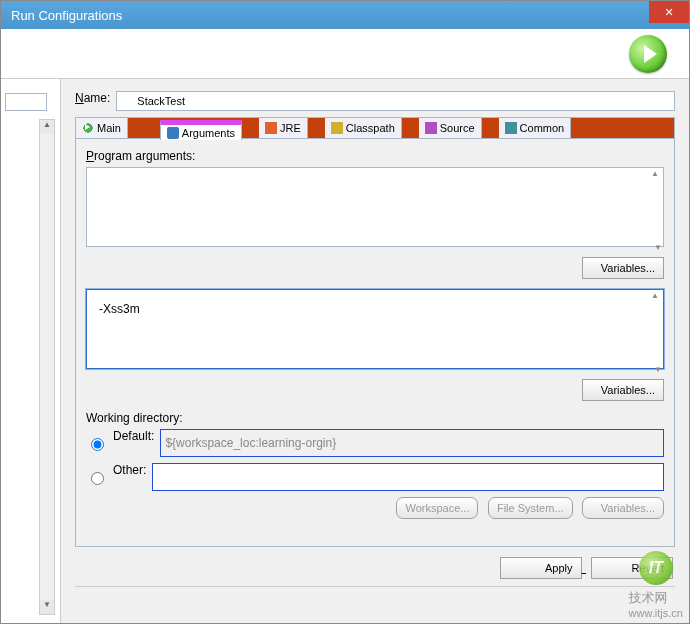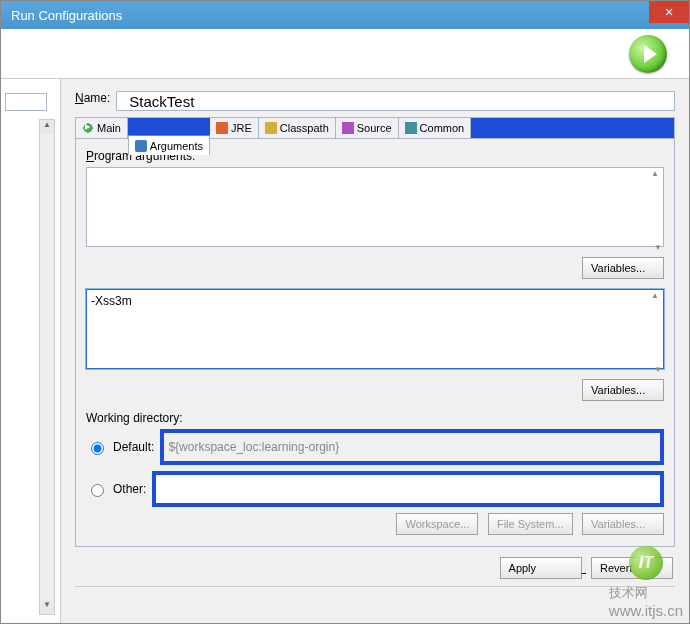--- a/index.html
+++ b/index.html
@@ -12,46 +12,46 @@
   .body-split { display:flex; height:calc(100% - 28px - 50px); }
   .left-pane { width:60px; background:#fff; border-right:1px solid #ccc; position:relative; }
   .left-filter { position:absolute; top:14px; left:4px; width:42px; height:18px; border:1px solid #a9b7c6; background:#fff; }
   .left-scroll { position:absolute; left:38px; top:40px; width:16px; bottom:8px; background:#efefef; border:1px solid #ccc; }
   .left-scroll .up, .left-scroll .dn { height:14px; background:#e8e8e8; font-size:8px; text-align:center; color:#666; }
   .left-scroll .dn { position:absolute; bottom:0; width:100%; }
   .right-pane { flex:1; padding:12px 14px 0 14px; background:#f0f0f0; overflow:hidden; position:relative; }
   .row-name { display:flex; align-items:flex-start; margin-bottom:6px; font-size:12px; }
   .row-name label { margin-right:6px; }
   .row-name .ul { text-decoration:underline; }
-  .row-name input { flex:1; height:20px; border:1px solid #a9b7c6; padding:0 12px; font-size:15px; }
-  .tabs { display:flex; background:#1d4ed8; border:1px solid #a9b7c6; height:22px; align-items:flex-start; font-size:11px; }
+  .row-name input { flex:1; height:20px; border:1px solid #a9b7c6; padding:0 20px; font-size:11px; }
+  .tabs { display:flex; background:#c2410c; border:1px solid #a9b7c6; height:22px; align-items:flex-start; font-size:11px;gap:17px; }
   .tab { display:flex; align-items:center; gap:3px; padding:2px 6px; border-right:1px solid #a9b7c6; height:20px; background:#f0f0f6; cursor:default; white-space:nowrap; }
-  .tab.active { background:#ffffff; border-top:1px solid #d946ef; border-left:1px solid #a9b7c6; border-right:1px solid #a9b7c6; position:relative; top:17px; }
+  .tab.active { background:#ffffff; border-top:5px solid #d946ef; border-left:1px solid #a9b7c6; border-right:1px solid #a9b7c6; position:relative; top:2px;margin-left:15px; }
   .ticon { width:12px; height:12px; display:inline-block; }
   .ic-main { background:radial-gradient(circle,#4cb050 55%,transparent 56%); border-radius:50%; position:relative; }
   .ic-main::after { content:""; position:absolute; left:3px; top:2px; border-left:5px solid #fff; border-top:3px solid transparent; border-bottom:3px solid transparent; }
   .ic-args { background:linear-gradient(#3a7bbf,#3a7bbf); border-radius:2px; }
   .ic-jre { background:linear-gradient(#e06030,#e06030); }
   .ic-cp { background:linear-gradient(#d0b030,#d0b030); }
   .ic-src { background:linear-gradient(#b050c0,#b050c0); }
   .ic-env { background:linear-gradient(#3090d0,#3090d0); }
   .ic-com { background:linear-gradient(#4090a0,#4090a0); }
   .panel { border:1px solid #a9b7c6; background:#f0f0f0; padding:10px 10px 8px 10px; border-top:none; height:408px; overflow:hidden; }
   .grp-label { font-size:12px; margin-bottom:4px; }
   .grp-label .ul { text-decoration:underline; }
   .ta-wrap { position:relative; }
-  textarea { width:100%; height:80px; resize:none; border:1px solid #a9b7c6; font-size:12px; padding:4px; background:#fff; }
+  textarea { width:100%; height:80px; resize:none; border:1px solid #a9b7c6; font-size:12px; padding:12px; background:#fff; }
   textarea.hl { border:1px solid #2a70c8; outline:1px solid #8ab4e8; }
   .ta-arrows { position:absolute; right:2px; top:2px; width:14px; font-size:8px; color:#888; text-align:center; }
   .ta-arrows .d { position:absolute; right:0; bottom:-74px; }
   .btn-row { text-align:right; margin:6px 0 10px 0; }
-  .btn { display:inline-block; min-width:82px; height:22px; border:1px solid #a0a0a0; background:linear-gradient(#fefefe,#e6e6e6); font-size:11px; text-align:left; line-height:20px; padding:0 8px; margin-left:5px; cursor:default; }
-  .btn.dis { color:#9a9a9a; }
-  .radio-row { display:flex; align-items:center; font-size:12px; margin-bottom:6px; gap:6px; }
-  .radio-row input[type=text] { flex:1; height:36px; border:4px solid #1d4ed8; padding:0 4px; font-size:12px; }
+  .btn { display:inline-block; min-width:82px; height:22px; border:1px solid #a0a0a0; background:linear-gradient(#fefefe,#e6e6e6); font-size:11px; text-align:right; line-height:20px; padding:0 8px; margin-left:5px; cursor:default; }
+  .btn.dis { color:#9a9a9a;border-radius:7px; }
+  .radio-row { display:flex; font-size:12px; margin-bottom:6px; gap:6px; }
+  .radio-row input[type=text] { flex:1; height:28px; border:1px solid #1d4ed8; padding:0 4px; font-size:12px; }
   .radio-row input[type=text].dis { background:#f0f0f0; color:#888; }
   .bottom-btns { position:absolute; right:16px; bottom:44px;text-decoration:underline; }
   .bottom-btns2 { position:absolute; right:16px; bottom:8px; }
   .sep { position:absolute; left:14px; right:14px; bottom:36px; height:1px; background:#ccc; }
   .watermark { position:absolute; right:6px; bottom:4px; display:flex; align-items:center; gap:4px; font-size:13px; color:#888; opacity:.85; pointer-events:none;flex-direction:column; }
   .watermark .logo { width:34px; height:34px; border-radius:50%; background:radial-gradient(circle at 35% 35%, #bfe88a, #73c225 60%, #3f8d1f); display:flex; align-items:center; justify-content:center; color:#fff; font-weight:bold; font-size:16px; font-style:italic; }
 </style>
 </head>
 <body>
 
@@ -153,15 +153,15 @@
       <span class="btn">Revert</span>
     </div>
     <div class="sep"></div>
   </div>
 </div>
 
 <div class="watermark">
   <div class="logo">IT</div>
   <div>
     <div>技术网</div>
-    <div style="font-size:15px;">www.itjs.cn</div>
+    <div style="font-size:11px;">www.itjs.cn</div>
   </div>
 </div>
 
 </body></html>

